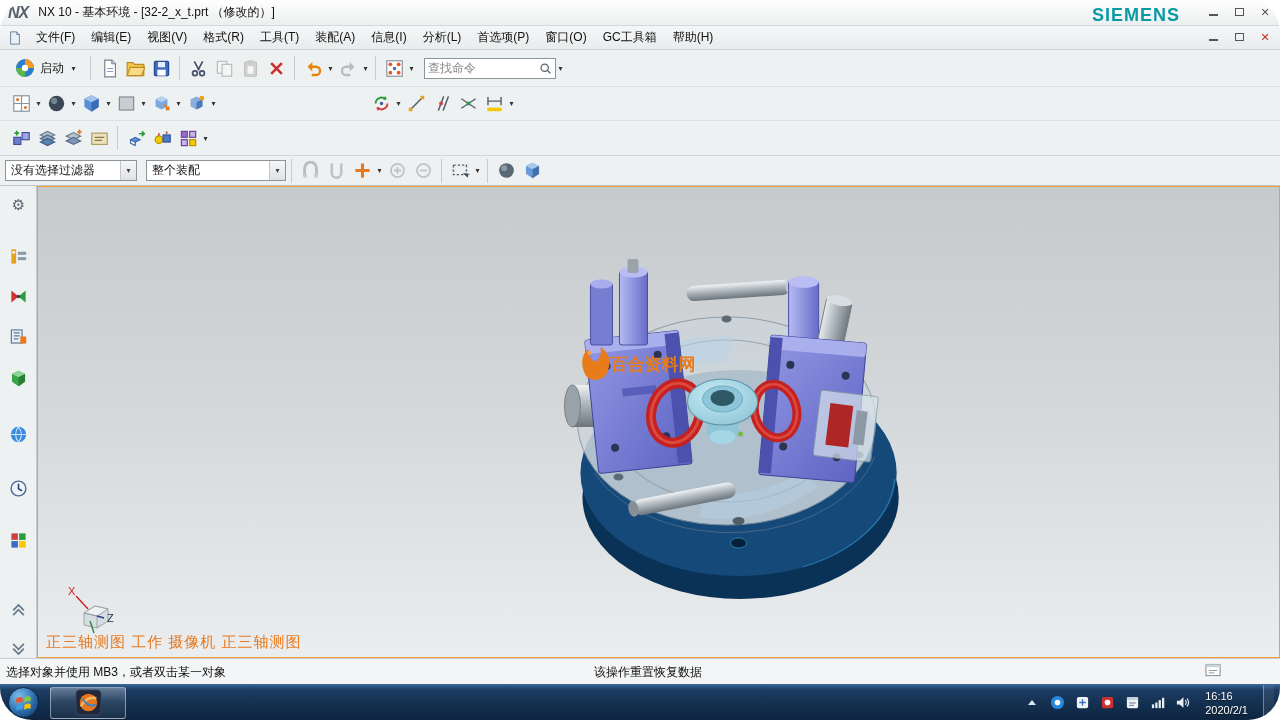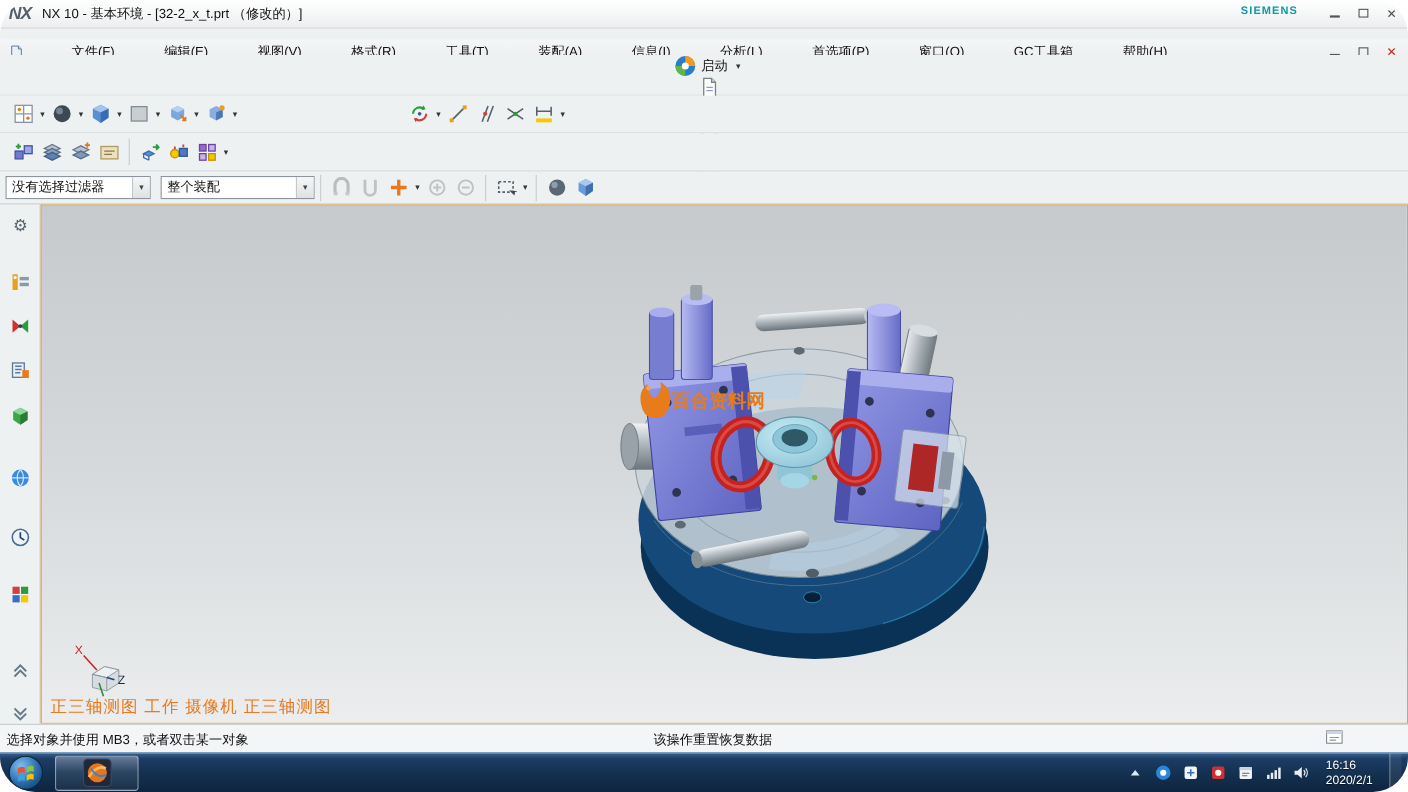--- a/index.html
+++ b/index.html
@@ -6,39 +6,39 @@
   html,body { width:1280px; height:720px; overflow:hidden; }
   body { font-family:"Liberation Sans","DejaVu Sans",sans-serif; font-size:12px; color:#1c1c1c; }
   .app { position:relative; width:1280px; height:720px; background:#eef1f2; overflow:hidden;border-radius:32px; }
 
   
   .titlebar { position:absolute; left:0; top:0; width:100%; height:26px;
     background:linear-gradient(#ffffff,#eceeef); border-bottom:1px solid #d5d8da;
     display:flex; align-items:center; }
   .nx-logo { font-weight:bold; font-style:italic; font-size:16px; color:#555f6a; margin:0 10px 0 8px; letter-spacing:-1px; }
   .title-text { font-size:12px; color:#111;text-align:center; }
-  .brand { position:absolute; right:100px; top:5px; color:#0a9aa4; font-weight:bold; font-size:10px; letter-spacing:1px; }
+  .brand { position:absolute; right:100px; top:5px; color:#0a9aa4; font-weight:bold; font-size:18px; letter-spacing:1px; }
   .win-controls { position:absolute; right:6px; top:4px; display:flex; gap:8px; }
   .win-btn { width:18px; height:16px; display:flex; align-items:center; justify-content:center; color:#555; font-size:10px; }
   .glyph-min { width:9px; height:8px; border-bottom:2px solid #555; }
   .glyph-max { width:9px; height:8px; border:1.5px solid #555; }
   .glyph-close { font-size:11px; font-weight:bold; }
 
   
-  .menubar { position:absolute; left:0; top:36px; width:100%; height:24px;
+  .menubar { position:absolute; left:0; top:26px; width:100%; height:24px;
     background:linear-gradient(#f5f6f7,#e9ebec); border-bottom:1px solid #cfd3d6;
-    display:flex; align-items:center;gap:29px; }
+    display:flex; align-items:center; }
   .doc-icon { margin:0 6px 0 8px; display:flex; }
   .menu-item { padding:3px 8px; font-size:12px; color:#111; white-space:nowrap; }
   .menu-controls { position:absolute; right:6px; top:3px; display:flex; gap:8px; }
   .menu-controls .glyph-close { color:#c03028; }
 
   
   .trow { position:absolute; left:0; width:100%; background:#eef1f2; display:flex; align-items:center; padding-left:8px; }
-  .trow1 { top:50px; height:37px; border-bottom:1px solid #dde0e3;flex-direction:column; }
+  .trow1 { top:50px; height:37px; border-bottom:1px solid #dde0e3; }
   .trow2 { top:87px; height:34px; border-bottom:1px solid #dde0e3; }
   .trow3 { top:121px; height:35px; border-bottom:1px solid #d2d6d9; }
   .tbtn { display:flex; align-items:center; justify-content:center; height:28px; min-width:26px; padding:0 3px; border-radius:2px; }
   .tbtn svg { width:19px; height:19px; display:block; }
   .tbtn.dis { opacity:0.38; filter:grayscale(0.85); }
   .dd { font-size:8px; color:#333; width:9px; text-align:center; }
   .sep { width:1px; height:24px; background:#c6cbcf; margin:0 5px; }
   .start-btn { display:flex; align-items:center; gap:5px; height:30px; padding:0 7px; }
   .start-btn svg { width:20px; height:20px; }
   .start-label { font-size:12px; color:#111; }

